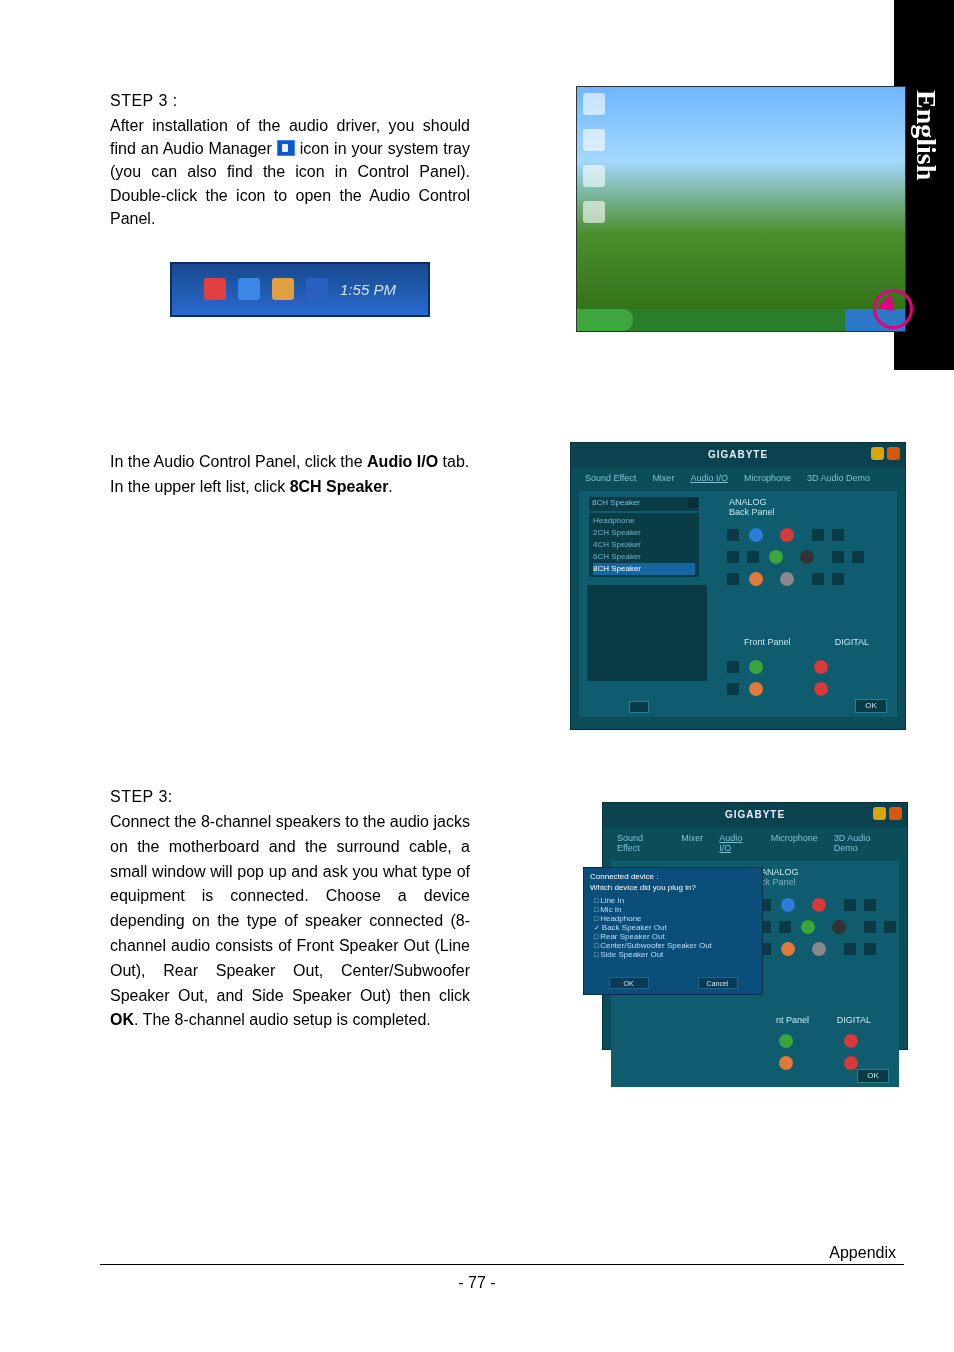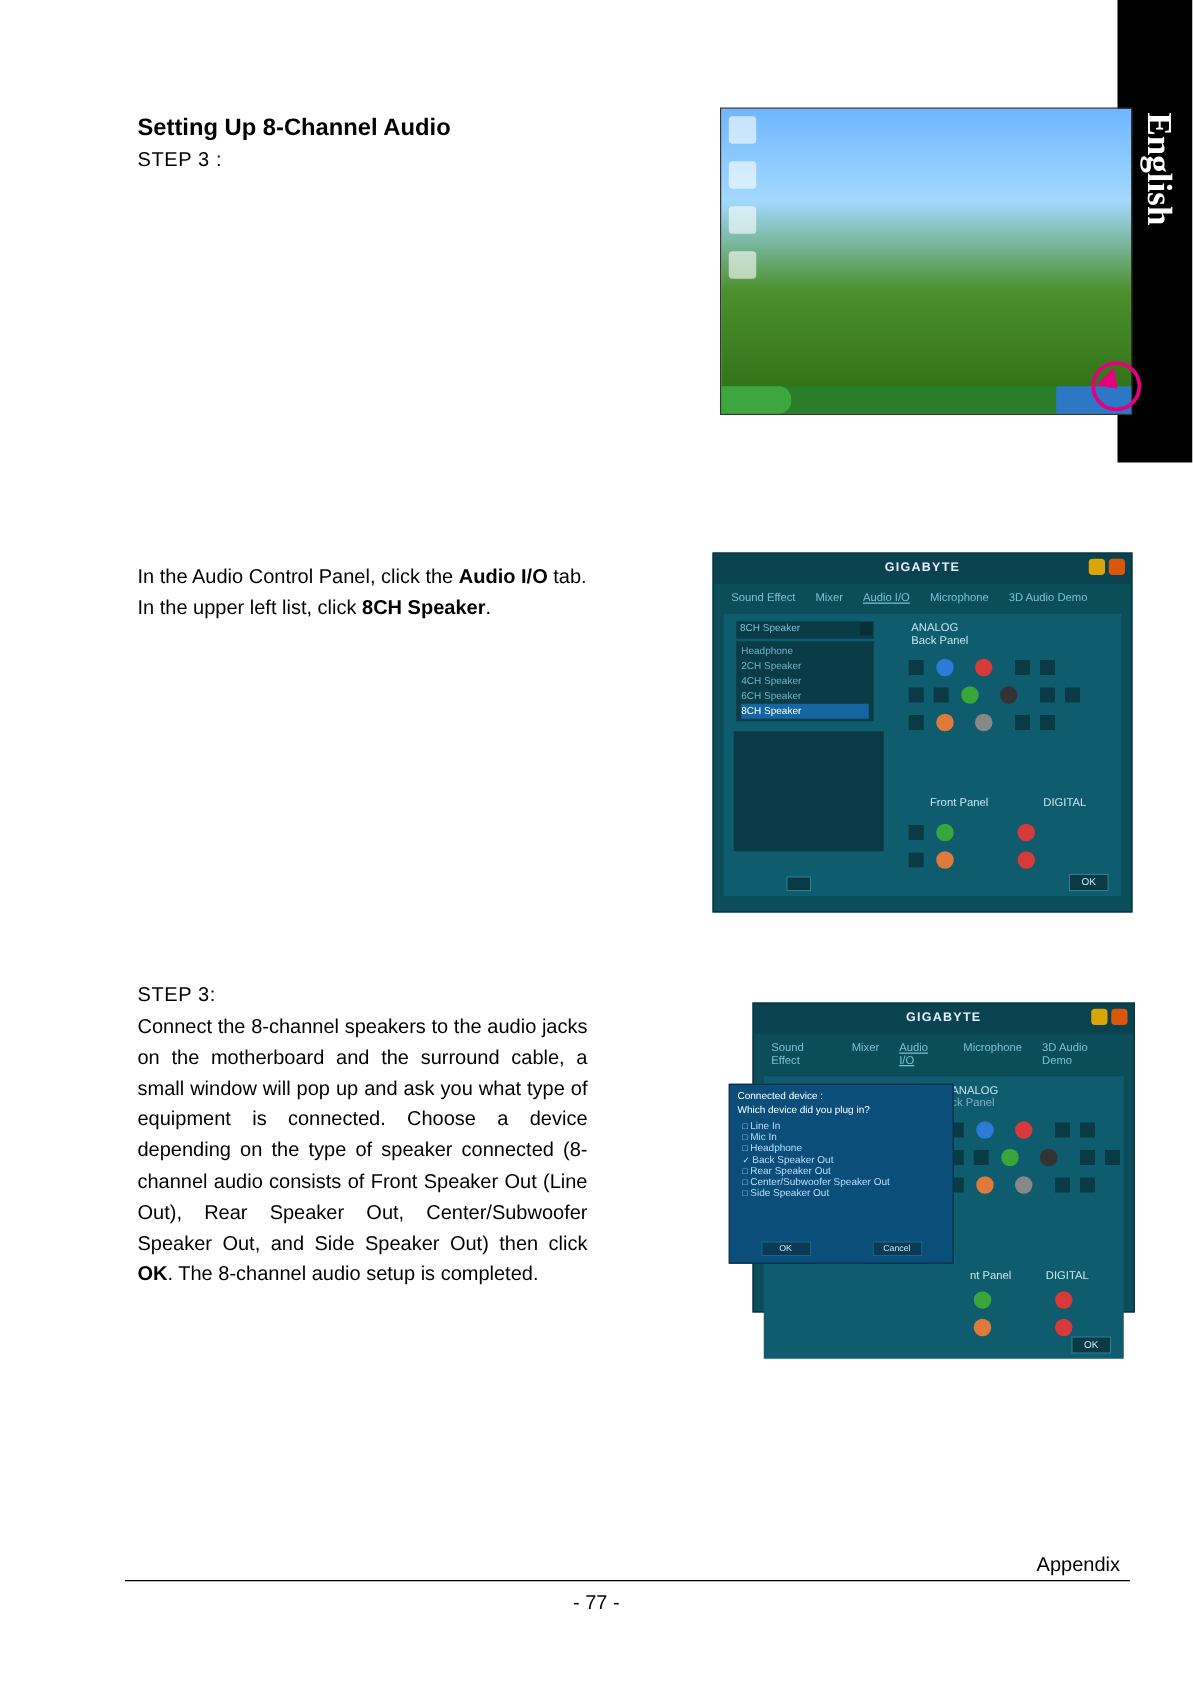--- a/index.html
+++ b/index.html
@@ -47,43 +47,54 @@
   .an-label { position: absolute; left: 150px; top: 6px; font-size: 9px; color: #c9e8f0; }
   .jack-row { position: absolute; left: 140px; width: 170px; height: 18px; }
   .jack-row .dot { width: 14px; height: 14px; border-radius: 50%; display: inline-block; margin: 0 6px; vertical-align: middle; }
   .jack-row .sq { width: 12px; height: 12px; background: #0a3a46; display: inline-block; margin-left: 8px; vertical-align: middle; }
   .fp-label { position: absolute; left: 165px; bottom: 70px; font-size: 9px; color: #c9e8f0; }
   .dg-label { position: absolute; right: 28px; bottom: 70px; font-size: 9px; color: #c9e8f0; }
   .ok-btn { position: absolute; right: 10px; bottom: 4px; width: 32px; height: 14px; background: #0a3a46; border: 1px solid #2a7e92; color: #c9e8f0; font-size: 8px; text-align: center; line-height: 12px; }
 
   .section3 { position: absolute; left: 110px; top: 788px; width: 760px; }
   .panel3 { position: absolute; left: 492px; top: 14px; width: 306px; height: 248px; background: #0c4d5a; border: 1px solid #06303a; }
-  .popup { position: absolute; left: -20px; top: 64px; width: 180px; height: 144px; background: #0b4e7a; border: 1px solid #06304a; z-index: 4; font-size: 8px; color: #b8dffc; padding: 4px 6px; }
+  .popup { position: absolute; left: -20px; top: 64px; width: 180px; height: 128px; background: #0b4e7a; border: 1px solid #06304a; z-index: 4; font-size: 8px; color: #b8dffc; padding: 4px 6px; }
   .popup .title1 { color: #fff; margin-bottom: 2px; }
   .popup .title2 { color: #fff; margin-bottom: 4px; }
   .popup ul { list-style: none; padding-left: 4px; }
   .popup li::before { content: "□ "; font-size: 7px; }
   .popup li.checked::before { content: "✓ "; }
   .popup .btns { position: absolute; bottom: 5px; left: 0; width: 100%; display: flex; justify-content: space-around; }
   .popup .btn { width: 40px; height: 12px; background: #0a3a56; border: 1px solid #1a648a; color: #c9e8f0; font-size: 7px; text-align: center; line-height: 11px; }
 
   .footer-line { position: absolute; left: 100px; right: 50px; top: 1264px; border-top: 1px solid #000; }
   .page-num { position: absolute; left: 0; right: 0; top: 1274px; text-align: center; font-size: 16px; }
   .appendix { position: absolute; right: 58px; top: 1244px; font-size: 16px; }
 </style>
 </head>
 <body>
 
 <div class="page">
   <div class="black-strip"></div>
   <div class="language-tab">English</div>
 
   <div class="content">
-    <div class="heading">Setting Up 8-Channel Audio</div>
     <div class="step-label">STEP 3 :</div>
+    <p class="step1-text">
+      <span>After installation of the audio driver, you should find an Audio Manager</span>
+      <span class="inline-icon"></span>
+      <span>icon in your system tray (you can also find the icon in Control Panel). Double-click the icon to open the Audio Control Panel.</span>
+    </p>
+    <div class="tray-image">
+      <span class="icn red"></span>
+      <span class="icn"></span>
+      <span class="icn orange"></span>
+      <span class="icn blue2"></span>
+      <span>1:55 PM</span>
+    </div>
     <div class="desktop-img">
       <div class="desktop-icons">
         <div class="di"></div>
         <div class="di"></div>
         <div class="di"></div>
         <div class="di"></div>
       </div>
       <div class="taskbar">
         <div class="start"></div>
         <div class="systray"></div>

